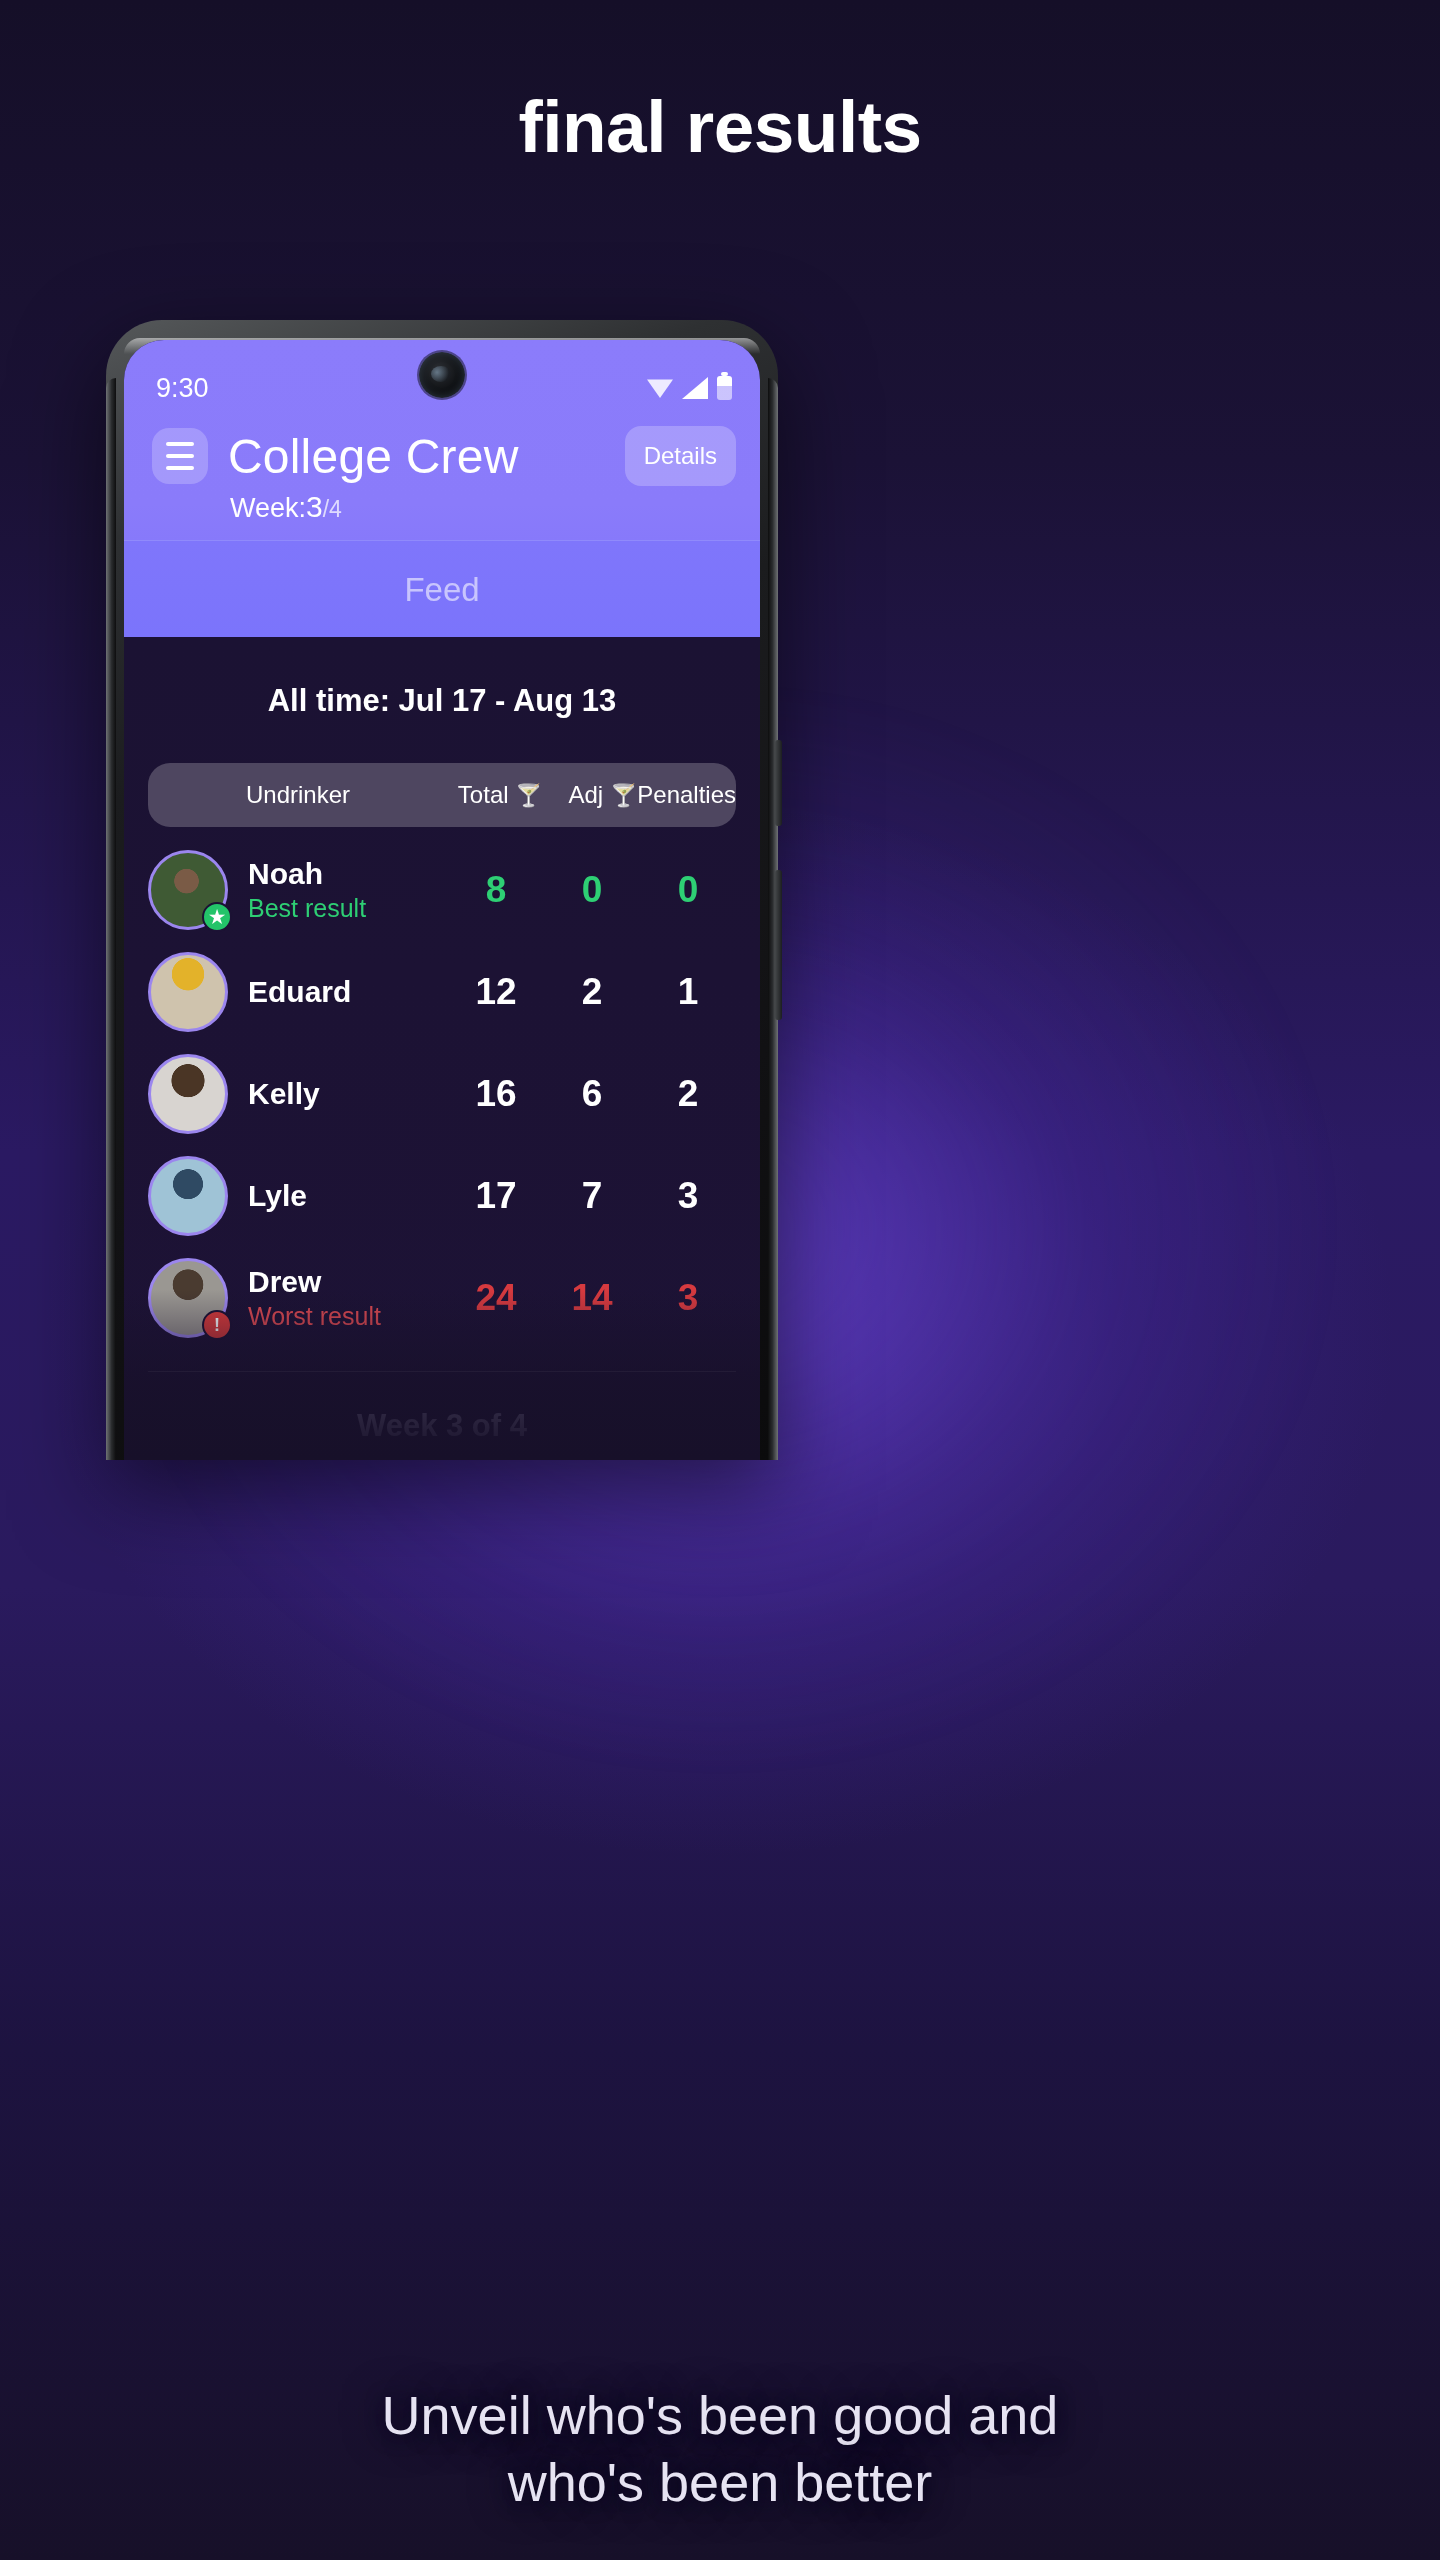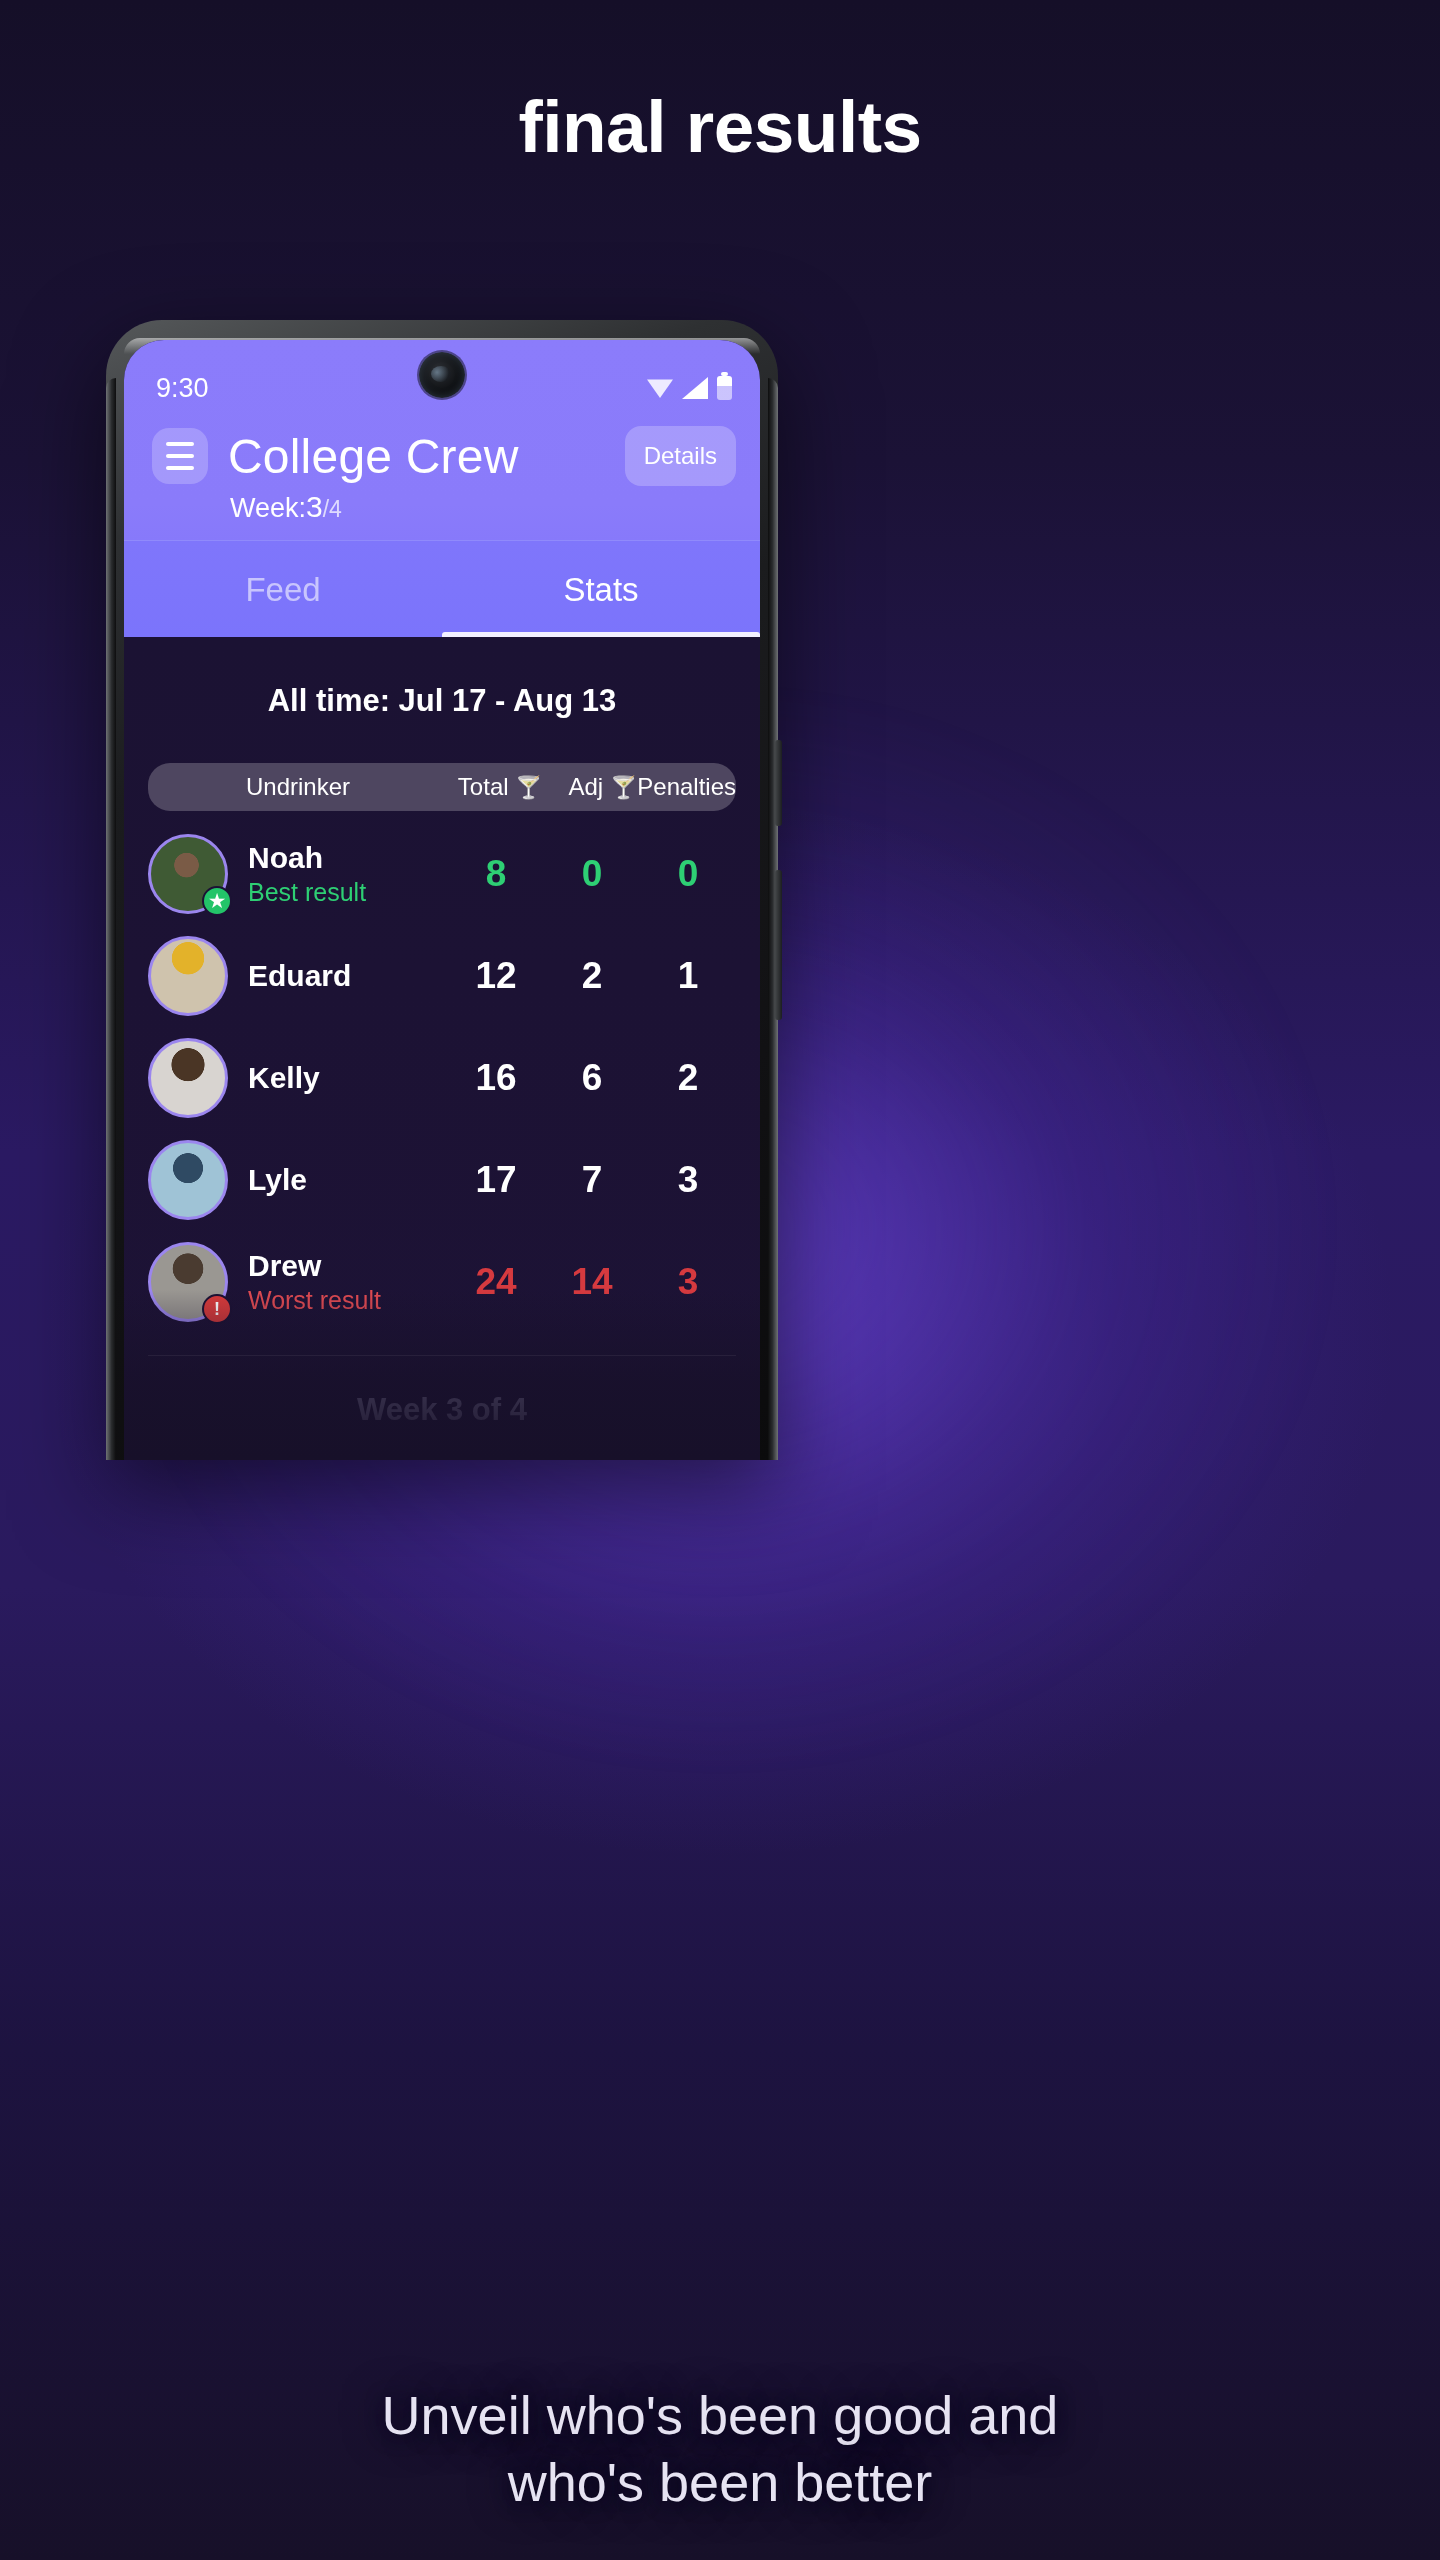--- a/index.html
+++ b/index.html
@@ -158,21 +158,21 @@
     height: 100%;
     padding-top:46px;
   }
   .alltime { text-align:center; color:#fff; font-size:31px; font-weight:700; }
   .subnote { text-align:center; color:#ddd8ec; font-size:27px; margin-top:12px; font-weight:400; }
 
   .tablehead {
     margin:44px 24px 0 24px;
     background:#4e4660;
     border-radius:22px;
-    height:48px;
+    height:64px;
     display:flex; align-items:center;
     color:#fff; font-size:24px;
   }
   .th-name { flex:0 0 300px; text-align:center; }
   .th-num  { flex:1; text-align:right; white-space:nowrap; }
   .emoji { font-size:22px; }
 
   .rows { margin-top:12px; }
   .row {
     display:flex; align-items:center; height:102px; padding:0 24px;
@@ -258,21 +258,20 @@
         <div class="app-title">College Crew</div>
         <div class="details-btn">Details</div>
       </div>
 
       <div class="weekrow">
         <span>Week:</span><span class="wk-cur">3</span><span class="wk-tot">/4</span>
       </div>
 
       <div class="tabs">
         <div class="tab">Feed</div>
-        <div class="tab active">Stats</div>
       </div>
     </div>
 
     <div class="content">
       <div class="alltime">All time: Jul 17 - Aug 13</div>
 
       <div class="tablehead">
         <div class="th-name">Undrinker</div>
         <div class="th-num">
           <span>Total</span>

